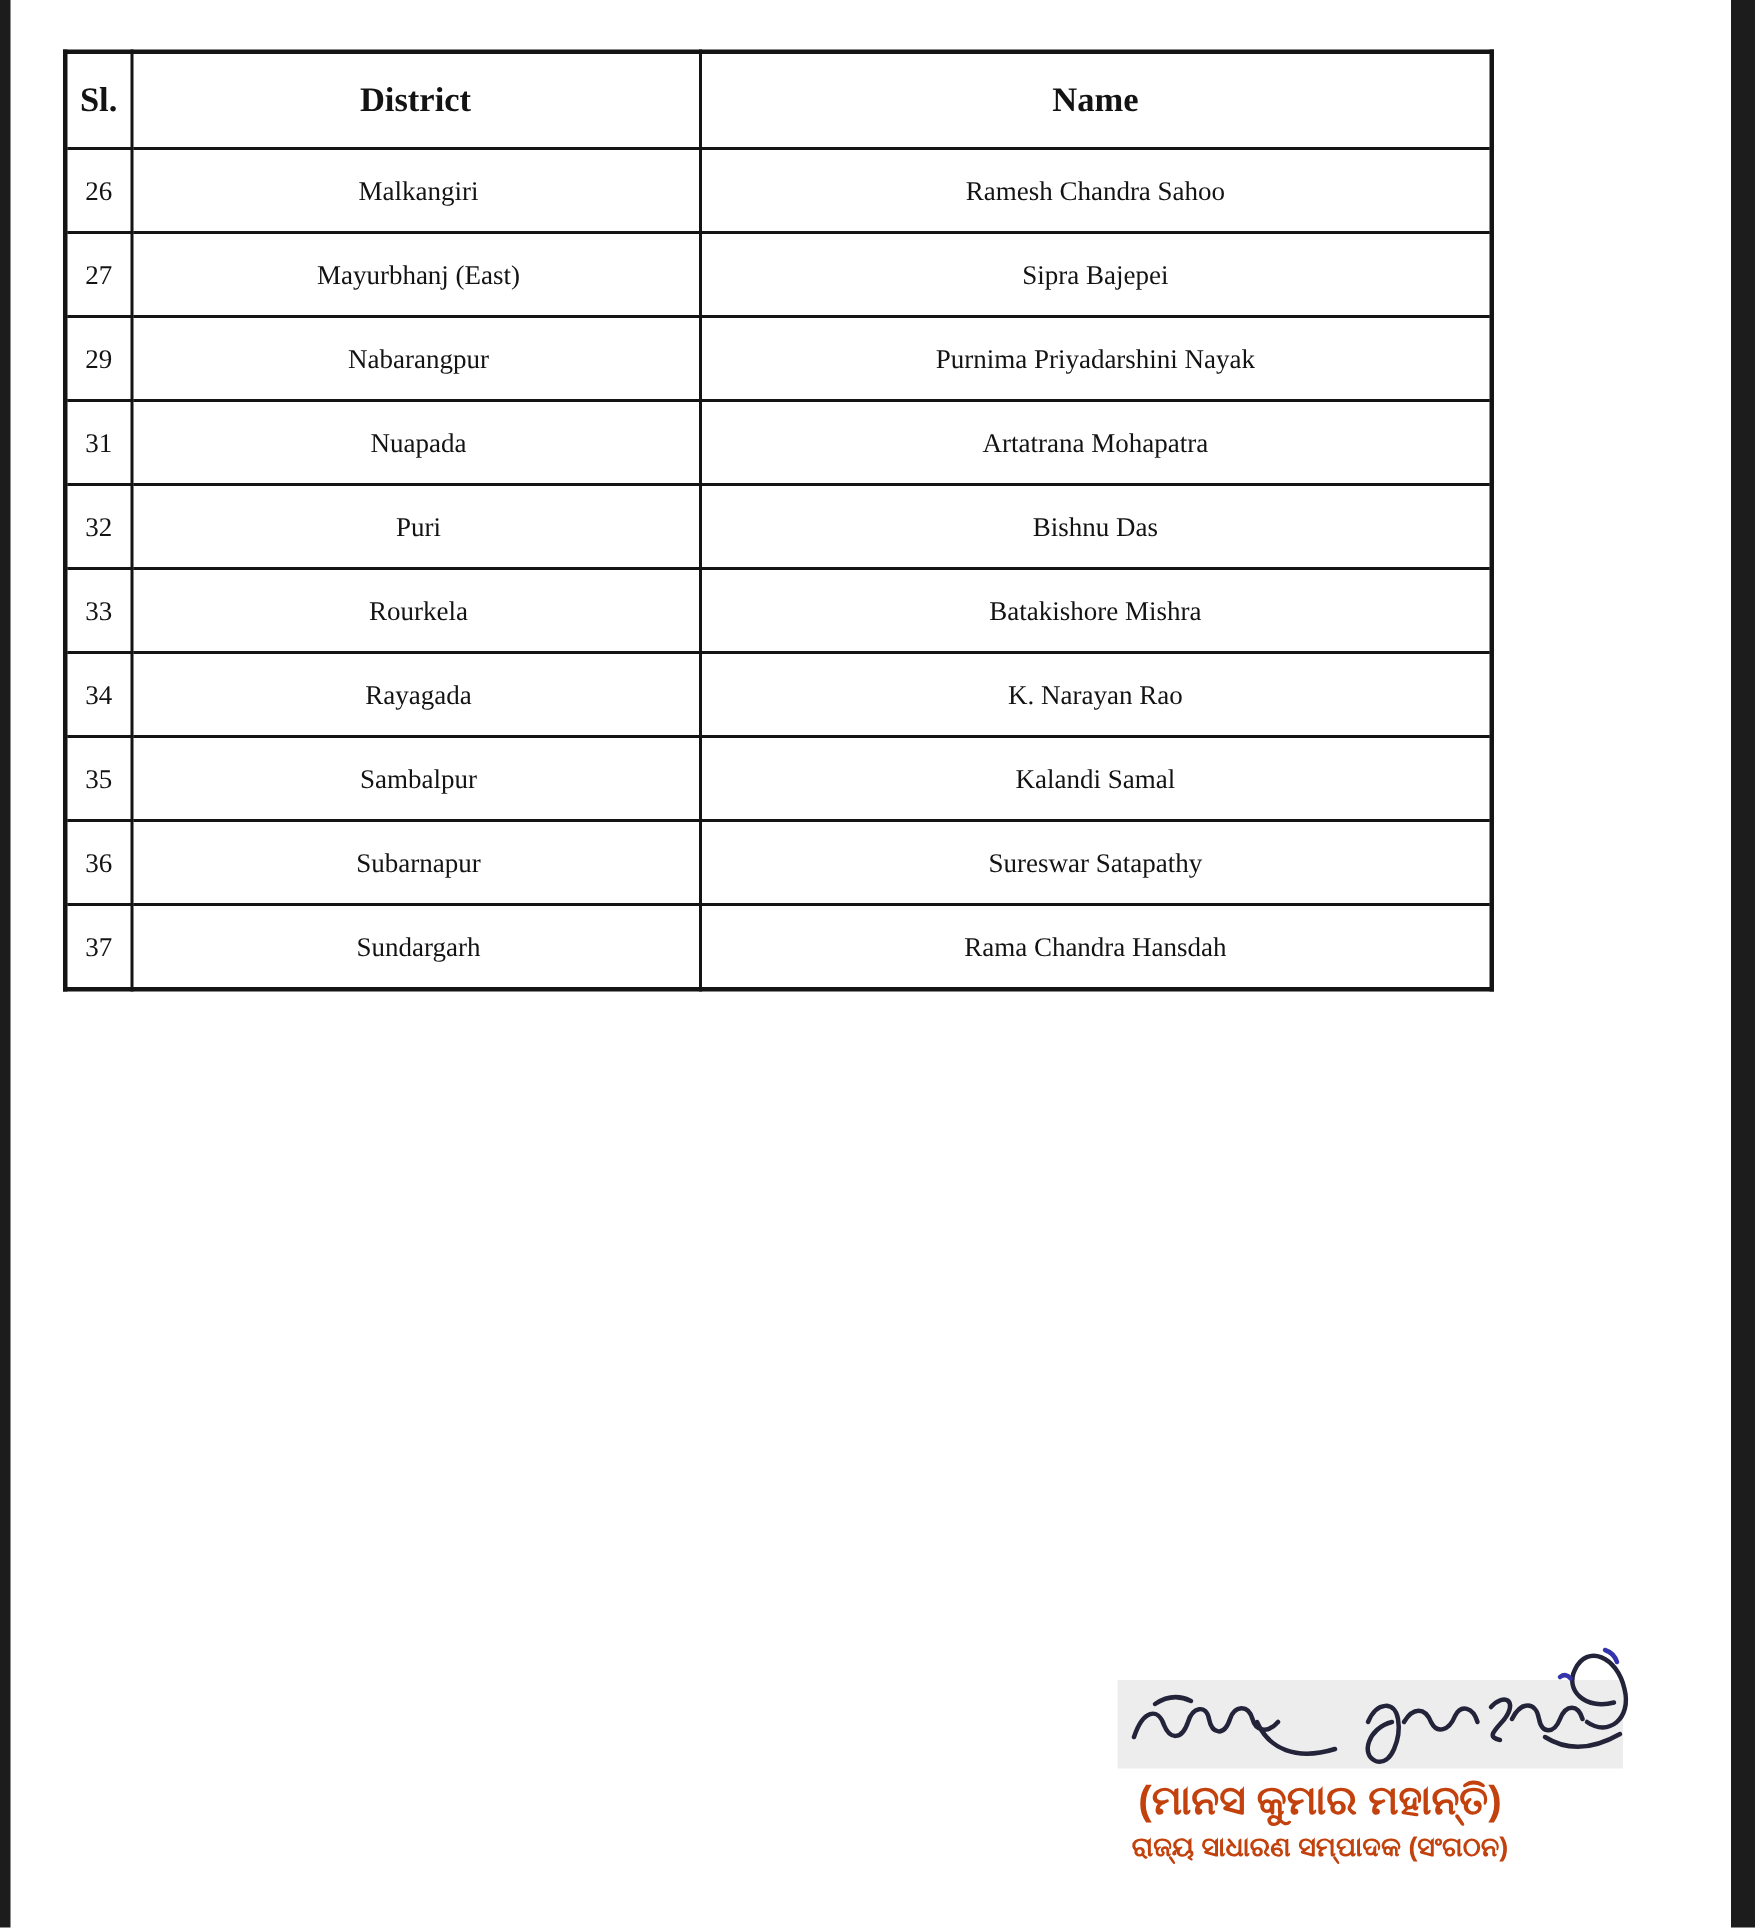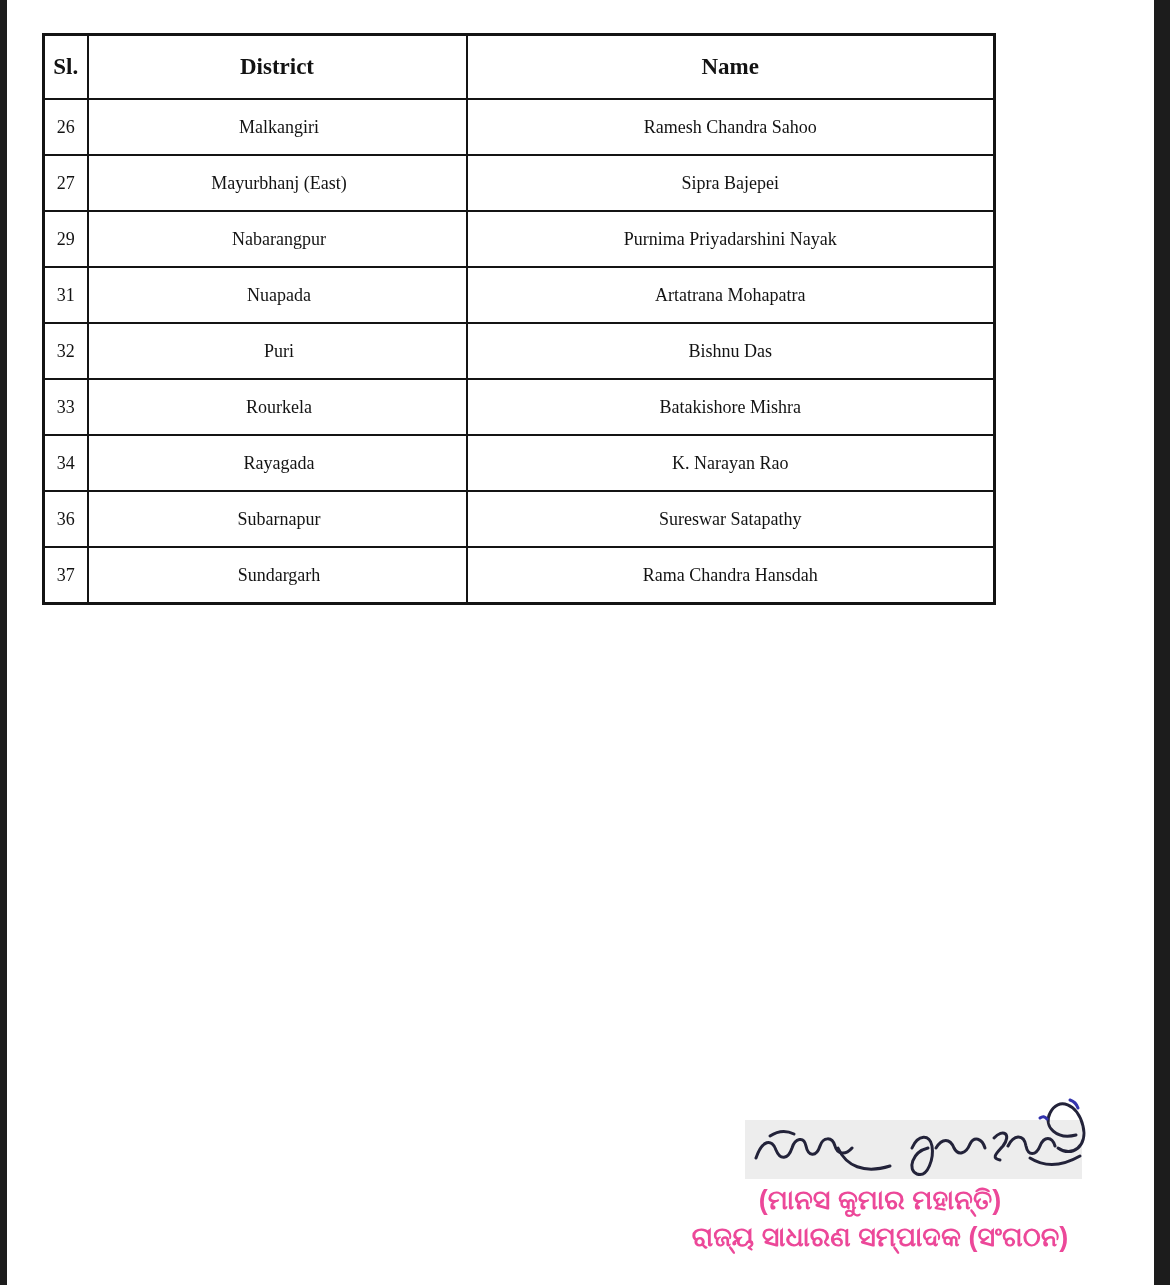--- a/index.html
+++ b/index.html
@@ -41,24 +41,24 @@
   td.sl{text-align:center;}
   td.district{text-align:center;padding-left:5px;}
   td.name{text-align:center;}
 
   .sig-svg{position:absolute;left:740px;top:1086px;overflow:visible;}
 
   .sig-text-block{
     position:absolute;left:620px;top:1184px;width:520px;
     text-align:center;
     font-family:"Liberation Sans", sans-serif;
-    color:#ec4899;
+    color:#c2410c;
   }
   .sig-printed-name{font-size:27px;font-weight:bold;line-height:1.2;margin:0 0 5px 0;}
-  .sig-designation{font-size:27px;font-weight:bold;line-height:1.2;margin:0;}
+  .sig-designation{font-size:18px;font-weight:bold;line-height:1.2;margin:0;}
 </style>
 </head>
 <body>
 
 <div class="edge left"></div>
 <div class="edge right"></div>
 
 <table class="doc-table">
   <colgroup>
     <col style="width:44px">
@@ -102,20 +102,25 @@
       <td class="sl">33</td>
       <td class="district">Rourkela</td>
       <td class="name">Batakishore Mishra</td>
     </tr>
     <tr>
       <td class="sl">34</td>
       <td class="district">Rayagada</td>
       <td class="name">K. Narayan Rao</td>
     </tr>
     <tr>
+      <td class="sl">35</td>
+      <td class="district">Sambalpur</td>
+      <td class="name">Kalandi Samal</td>
+    </tr>
+    <tr>
       <td class="sl">36</td>
       <td class="district">Subarnapur</td>
       <td class="name">Sureswar Satapathy</td>
     </tr>
     <tr>
       <td class="sl">37</td>
       <td class="district">Sundargarh</td>
       <td class="name">Rama Chandra Hansdah</td>
     </tr>
   </tbody>

